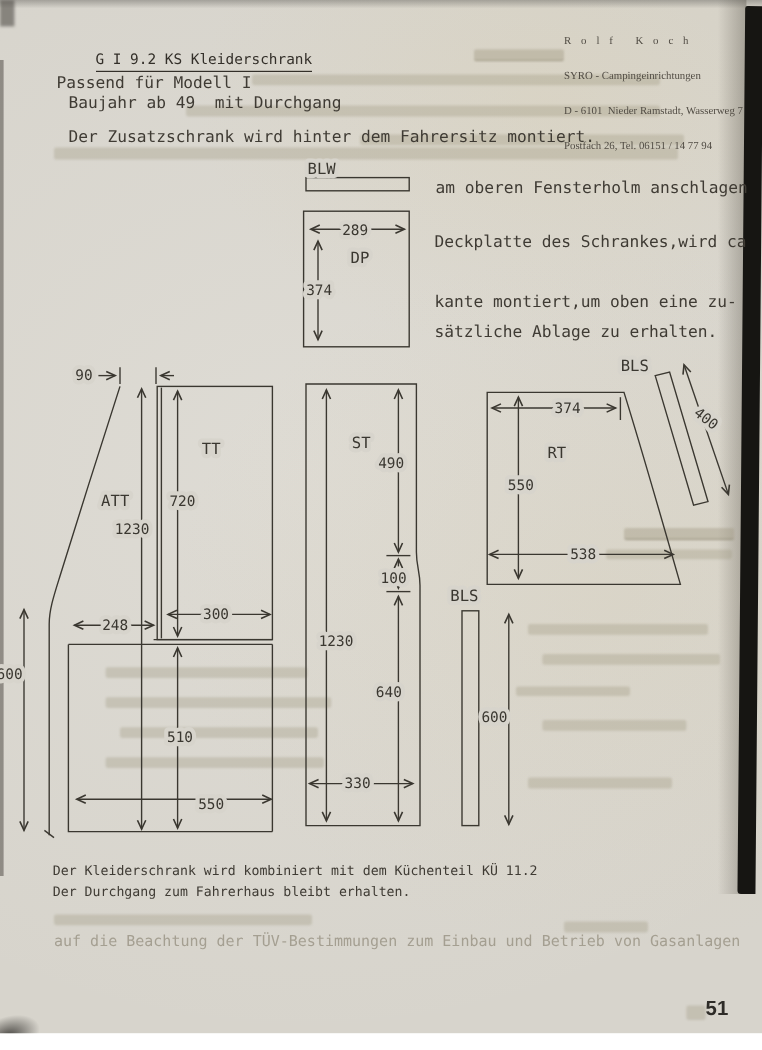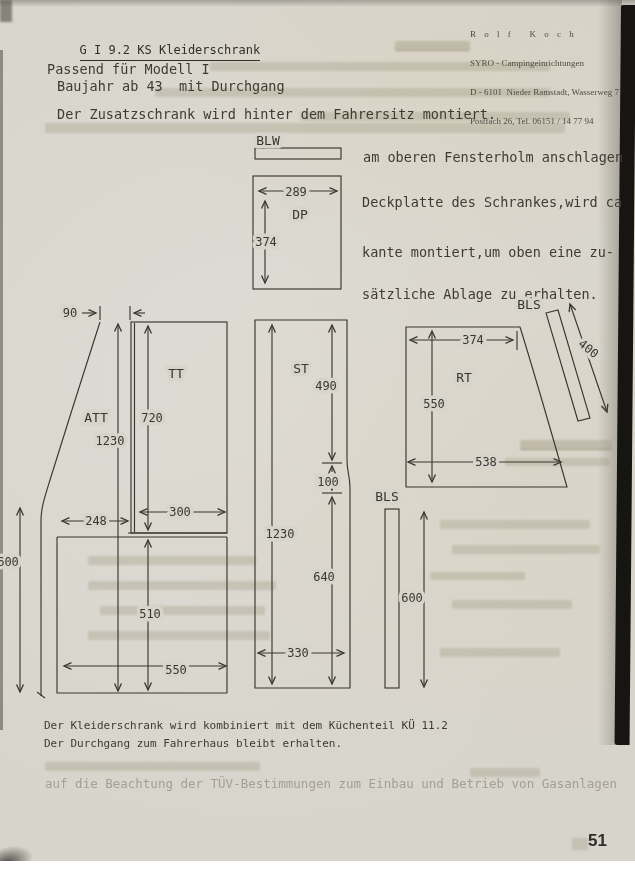--- a/index.html
+++ b/index.html
@@ -77,27 +77,27 @@
     <div class="n">R o l f   K o c h</div>
     <div>SYRO - Campingeinrichtungen</div>
     <div>D - 6101  Nieder Ramstadt, Wasserweg 7</div>
     <div>Postfach 26, Tel. 06151 / 14 77 94</div>
   </div>
 
   <div class="typed" style="left:47px;top:25px">
     <span class="title">G I 9.2 KS Kleiderschrank</span>
   </div>
   <div class="typed" style="left:47px;top:61px">Passend für Modell I</div>
-  <div class="typed" style="left:57px;top:78px">Baujahr ab 43  mit Durchgang</div>
+  <div class="typed" style="left:57px;top:78px">Baujahr ab 49  mit Durchgang</div>
   <div class="typed" style="left:57px;top:106px">Der Zusatzschrank wird hinter dem Fahrersitz montiert.</div>
 
   <div class="typed note" style="left:363px;top:149px">am oberen Fensterholm anschlagen</div>
   <div class="typed note" style="left:362px;top:194px">Deckplatte des Schrankes,wird ca</div>
   <div class="typed note" style="left:362px;top:244px">kante montiert,um oben eine zu-</div>
-  <div class="typed note" style="left:362px;top:286px">sätzliche Ablage zu erhalten.</div>
+  <div class="typed note" style="left:362px;top:269px">sätzliche Ablage zu erhalten.</div>
 
   <svg class="draw" width="635" height="875" viewBox="0 0 635 875">
     <defs>
       <marker id="arw" markerWidth="10" markerHeight="10" refX="7.5" refY="4" orient="auto-start-reverse">
         <path d="M1,1 L7.5,4 L1,7" fill="none" stroke="#3a3730" stroke-width="1.1"></path>
       </marker>
     </defs>
 
     <rect x="255" y="148" width="86" height="11"></rect>
 

